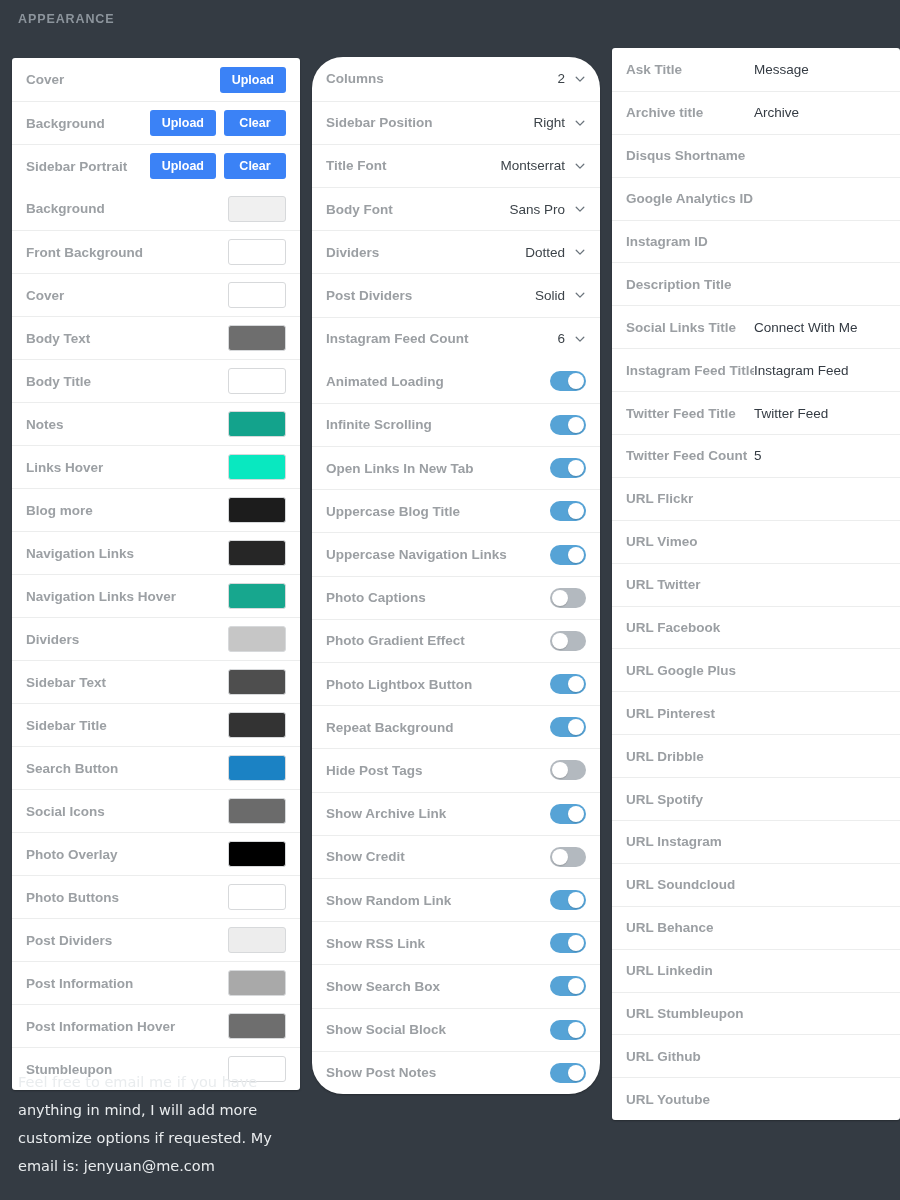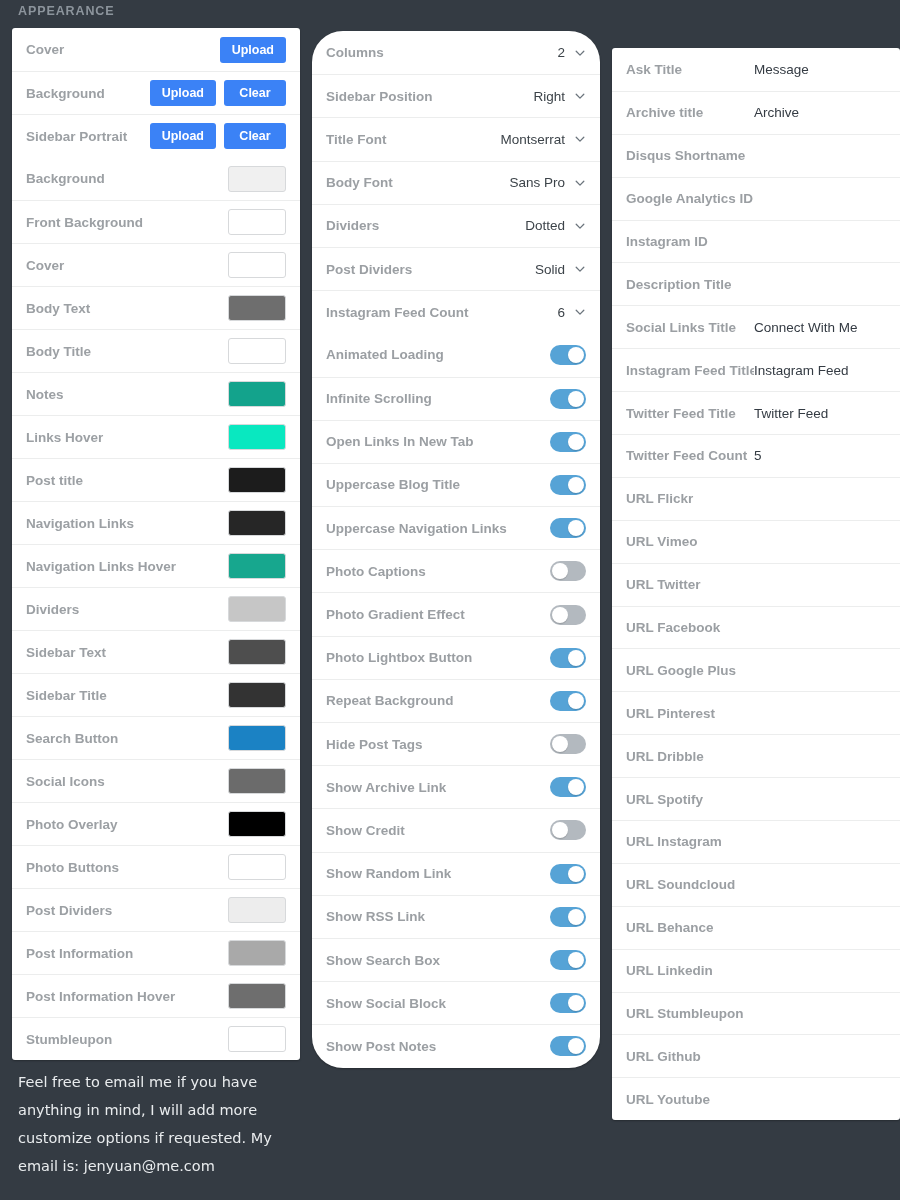--- a/index.html
+++ b/index.html
@@ -12,32 +12,32 @@
     -webkit-font-smoothing: antialiased;
   }
   #root {
     position: relative;
     width: 900px; height: 1200px;
     overflow: hidden;
     background: #343b43;
   }
   .section-header {
     position: absolute;
-    left: 18px; top: 4px;
+    left: 18px; top: 12px;
     font-size: 12.5px;
     font-weight: bold;
     letter-spacing: 0.9px;
     color: #8c949c;
   }
   .columns {
     position: absolute;
     top: 28px; left: 0;
     width: 900px;
     display: flex;
-    align-items: flex-start;
+    align-items: center;
     padding: 0 6px;
   }
   .col {
     flex: 0 0 auto;
     padding: 0 6px;
   }
   .col-left  { width: 300px; }
   .col-mid   { width: 300px; }
   .col-right { width: 300px; }
 
@@ -217,21 +217,21 @@
             </div>
             <div class="row">
               <span class="label">Notes</span>
               <span class="swatch" style="background: rgb(19, 163, 140);"></span>
             </div>
             <div class="row">
               <span class="label">Links Hover</span>
               <span class="swatch" style="background: rgb(9, 232, 192);"></span>
             </div>
             <div class="row">
-              <span class="label">Post title</span>
+              <span class="label">Blog more</span>
               <span class="swatch" style="background: rgb(28, 28, 28);"></span>
             </div>
             <div class="row">
               <span class="label">Navigation Links</span>
               <span class="swatch" style="background: rgb(38, 38, 38);"></span>
             </div>
             <div class="row">
               <span class="label">Navigation Links Hover</span>
               <span class="swatch" style="background: rgb(23, 167, 142);"></span>
             </div>

